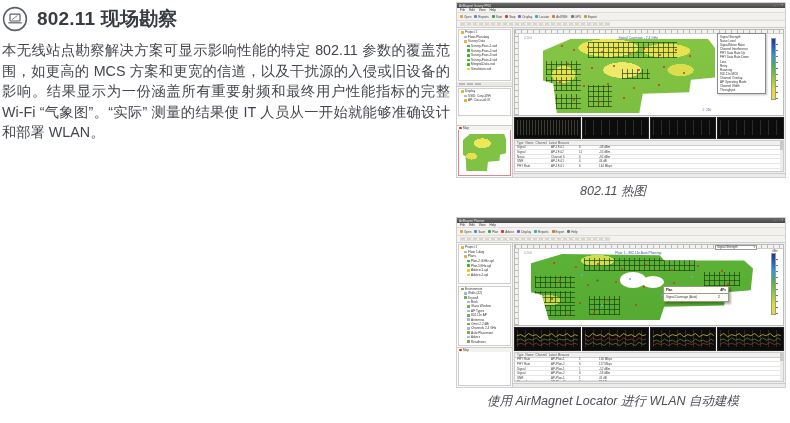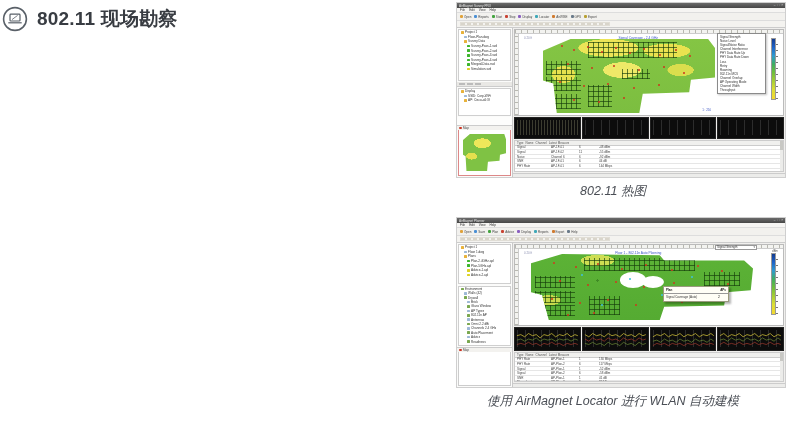--- a/index.html
+++ b/index.html
@@ -174,20 +174,21 @@
       <span>
         <svg width="26" height="26" viewBox="0 0 26 26">
           <circle cx="13" cy="13" r="11.4" fill="none" stroke="#596068" stroke-width="1.6"></circle>
           <rect x="8" y="8.2" width="10" height="6.8" rx="0.8" fill="none" stroke="#596068" stroke-width="1.2"></rect>
           <line x1="6.3" y1="16.8" x2="19.7" y2="16.8" stroke="#596068" stroke-width="1.2"></line>
           <line x1="10" y1="13.6" x2="15.6" y2="9.4" stroke="#596068" stroke-width="0.8"></line>
         </svg>
       </span>
       <span class="page-title">802.11 现场勘察</span>
     </div>
+    <p>本无线站点勘察解决方案可显示影响性能的特定 802.11 参数的覆盖范围，如更高的 MCS 方案和更宽的信道，以及干扰源的入侵或旧设备的影响。结果显示为一份涵盖所有重要射频和最终用户性能指标的完整 Wi-Fi “气象图”。“实际” 测量的结果使 IT 人员从一开始就能够准确设计和部署 WLAN。</p>
   </div>
 
   <div class="right-col">
 
     <div class="figure">
       <div class="shot shot1">
         <div class="titlebar">
           <span class="titletext">AirMagnet Survey PRO</span>
           <span class="winctrls">
               <span>–</span>

